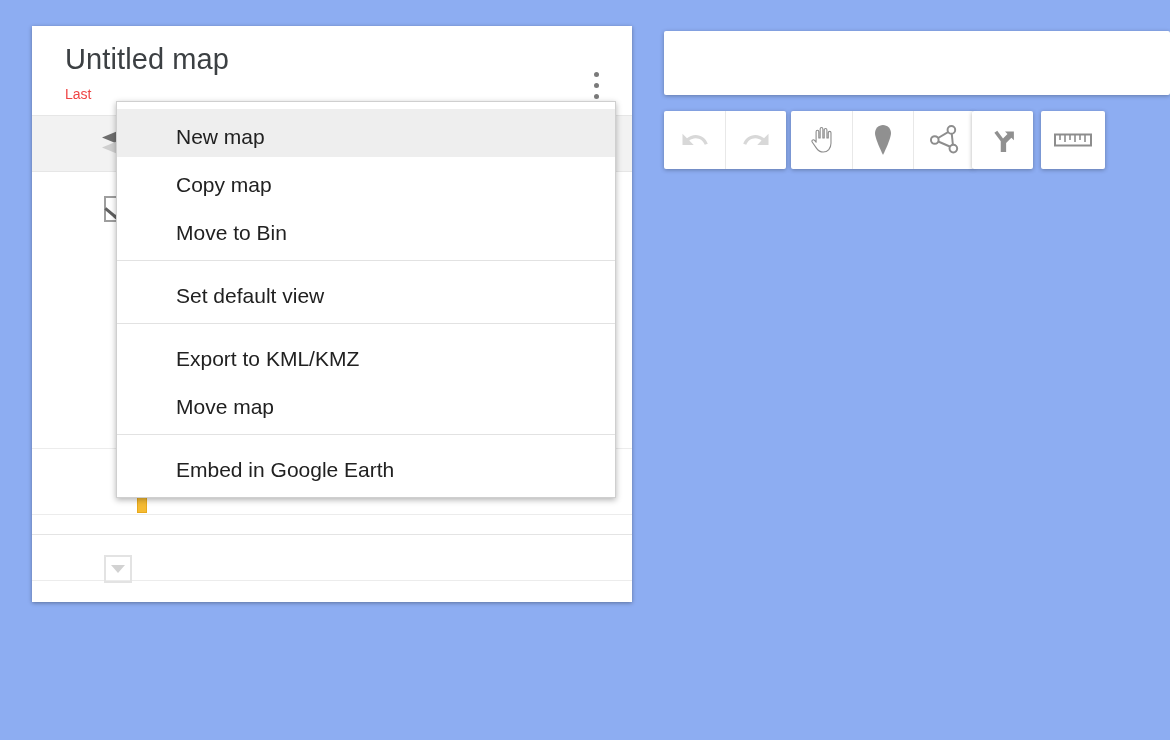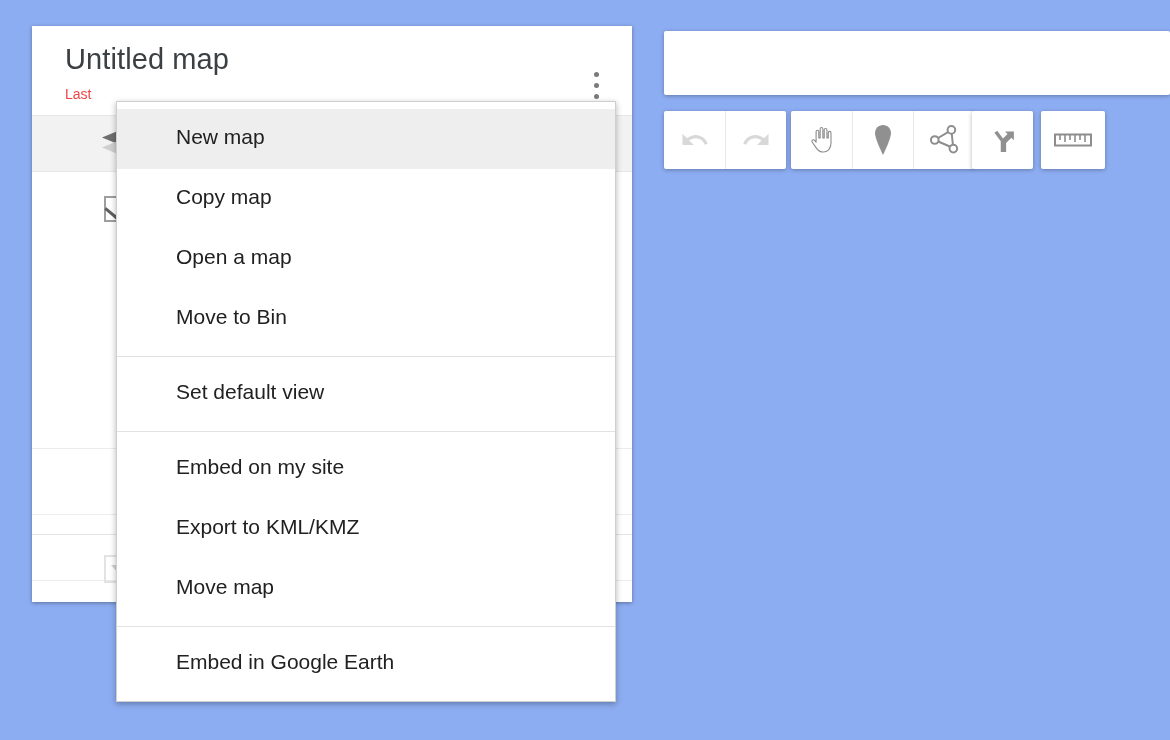--- a/index.html
+++ b/index.html
@@ -176,21 +176,21 @@
     width: 500px;
     background: #ffffff;
     border: 1px solid #cfcfcf;
     box-shadow: 0 2px 6px rgba(0,0,0,0.3);
     box-sizing: border-box;
     padding: 7px 0 7px 0;
     z-index: 40;
   }
   .menu-group { padding: 0; }
   .menu-item {
-    height: 60px;
+    height: 48px;
     line-height: 55px;
     padding-left: 59px;
     font-size: 21px;
     color: #212121;
     cursor: pointer;
     white-space: nowrap;
   }
   .menu-item.highlighted { background: #eeeeee; }
   .menu-sep {
     height: 1px;
@@ -294,34 +294,32 @@
       <span class="caret"></span>
     </div>
   </div>
 </div>
 
 <div id="map-menu">
 
   <div class="menu-group">
     <div class="menu-item highlighted">New map</div>
     <div class="menu-item">Copy map</div>
-    <div class="menu-item">Open a map</div>
     <div class="menu-item">Move to Bin</div>
   </div>
 
   <div class="menu-sep"></div>
 
   <div class="menu-group">
     <div class="menu-item">Set default view</div>
   </div>
 
   <div class="menu-sep"></div>
 
   <div class="menu-group">
-    <div class="menu-item">Embed on my site</div>
     <div class="menu-item">Export to KML/KMZ</div>
     <div class="menu-item">Move map</div>
   </div>
 
   <div class="menu-sep"></div>
 
   <div class="menu-group">
     <div class="menu-item">Embed in Google Earth</div>
   </div>
 </div>

